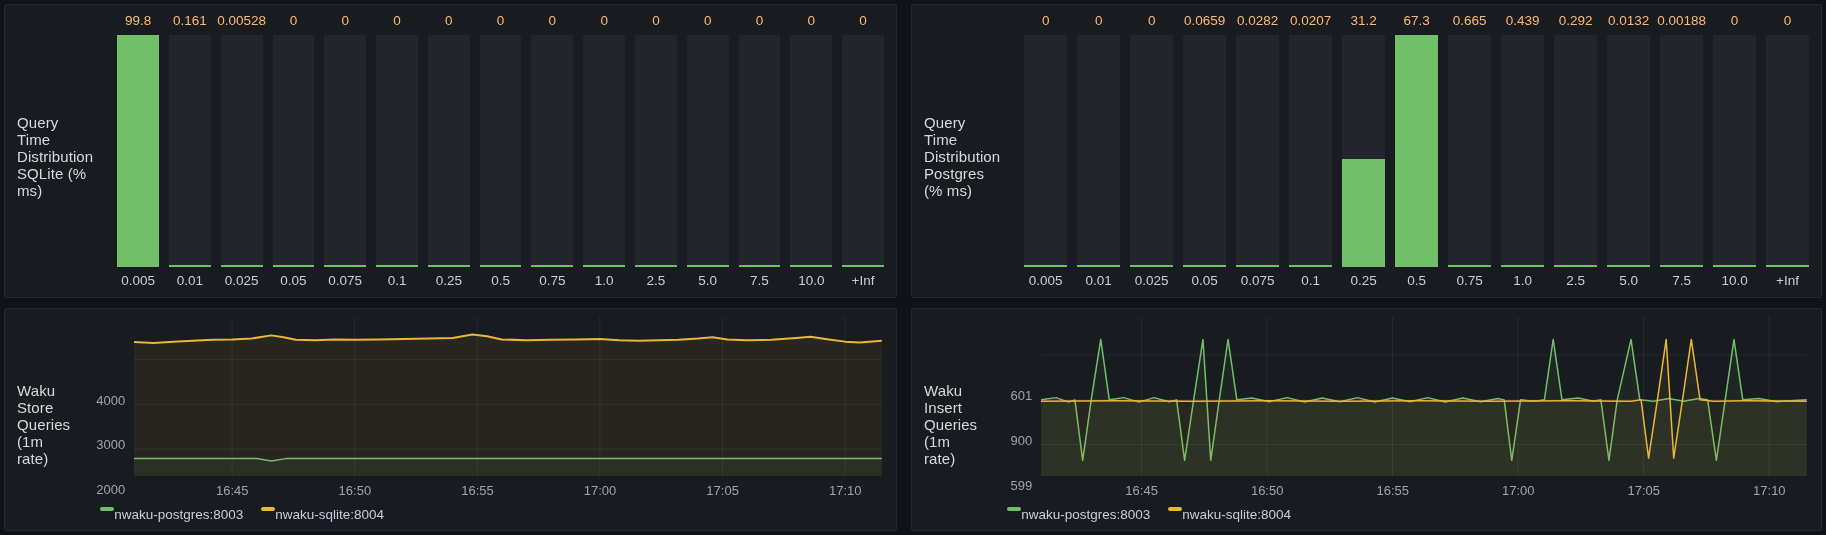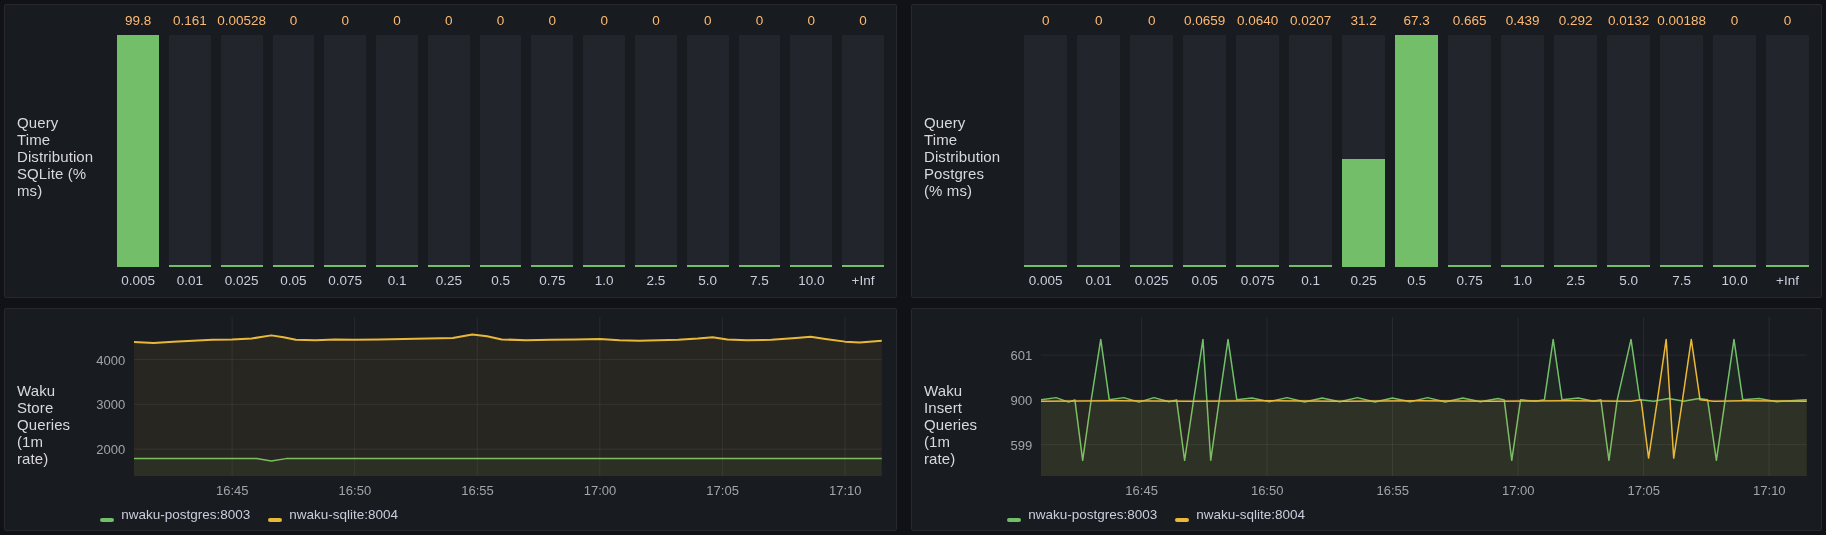--- a/index.html
+++ b/index.html
@@ -35,28 +35,28 @@
   .bar-track { flex: 1; background: #22252b; position: relative; border-radius: 1px; }
   .bar-fill  { position: absolute; left: 0; right: 0; bottom: 0; background: #73bf69; min-height: 2px; }
   .bar-label { flex: 0 0 26px; display: flex; align-items: center; justify-content: center;
                color: #ccccdc; font-size: 13.5px; }
 
   
   .ts-body { flex: 1; display: flex; flex-direction: column; padding: 8px 14px 2px 8px; min-height: 0; }
   .ts-main { flex: 1; display: flex; min-height: 0; }
   .ts-yaxis { flex: 0 0 44px; position: relative; }
   .y-tick { position: absolute; right: 9px; transform: translateY(-50%);
-            color: #a2a4ab; font-size: 13px; }
+            color: #a2a4ab; font-size: 13px; margin-top: 40px; }
   .ts-plot { flex: 1; position: relative; }
   .ts-plot svg { position: absolute; inset: 0; width: 100%; height: 100%; display: block; }
   .ts-xaxis { flex: 0 0 24px; position: relative; margin-left: 44px; }
   .x-tick { position: absolute; top: 7px; transform: translateX(-50%);
             color: #a2a4ab; font-size: 13px; white-space: nowrap; }
   .ts-legend { flex: 0 0 28px; display: flex; align-items: center; gap: 18px; padding-left: 10px; }
-  .legend-item { display: flex; align-items: flex-end; gap: 7px; cursor: pointer; }
+  .legend-item { display: flex; align-items: flex-start; cursor: pointer; }
   .legend-swatch { width: 14px; height: 4px; border-radius: 2px; }
   .legend-label { color: #ccccdc; font-size: 13.5px; }
 </style>
 </head>
 <body>
 
 <div class="dash">
 
   <section class="panel">
     <header class="panel-header">
@@ -198,21 +198,21 @@
           <div class="bar-label">0.025</div>
         </div>
         <div class="bar-cell">
           <div class="bar-value">0.0659</div>
           <div class="bar-track">
             <div class="bar-fill" style="background: rgb(115, 191, 105); height: 0.0979197%;"></div>
           </div>
           <div class="bar-label">0.05</div>
         </div>
         <div class="bar-cell">
-          <div class="bar-value">0.0640</div>
+          <div class="bar-value">0.0282</div>
           <div class="bar-track">
             <div class="bar-fill" style="background: rgb(115, 191, 105); height: 0.078306%;"></div>
           </div>
           <div class="bar-label">0.075</div>
         </div>
         <div class="bar-cell">
           <div class="bar-value">0.0207</div>
           <div class="bar-track">
             <div class="bar-fill" style="background: rgb(115, 191, 105); height: 0.0307578%;"></div>
           </div>

